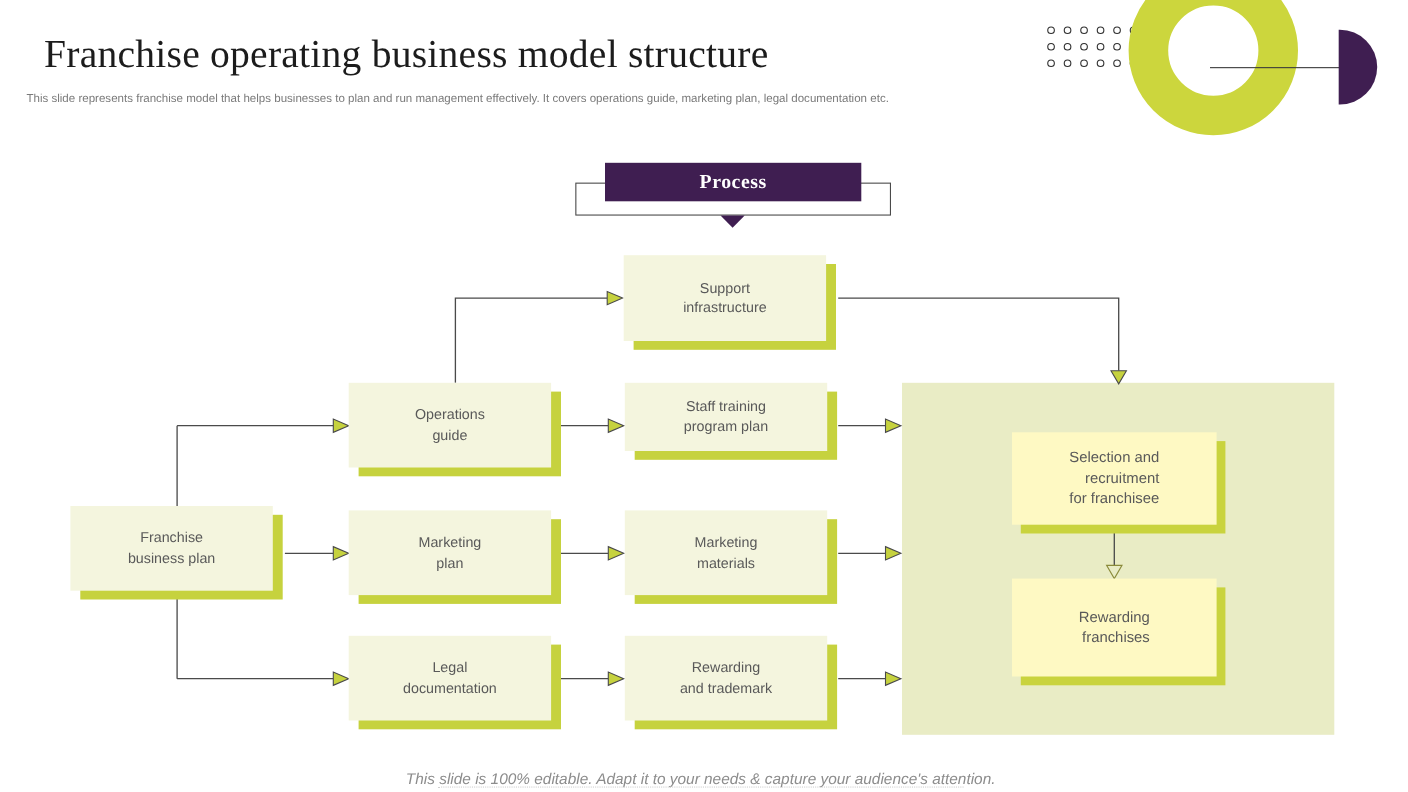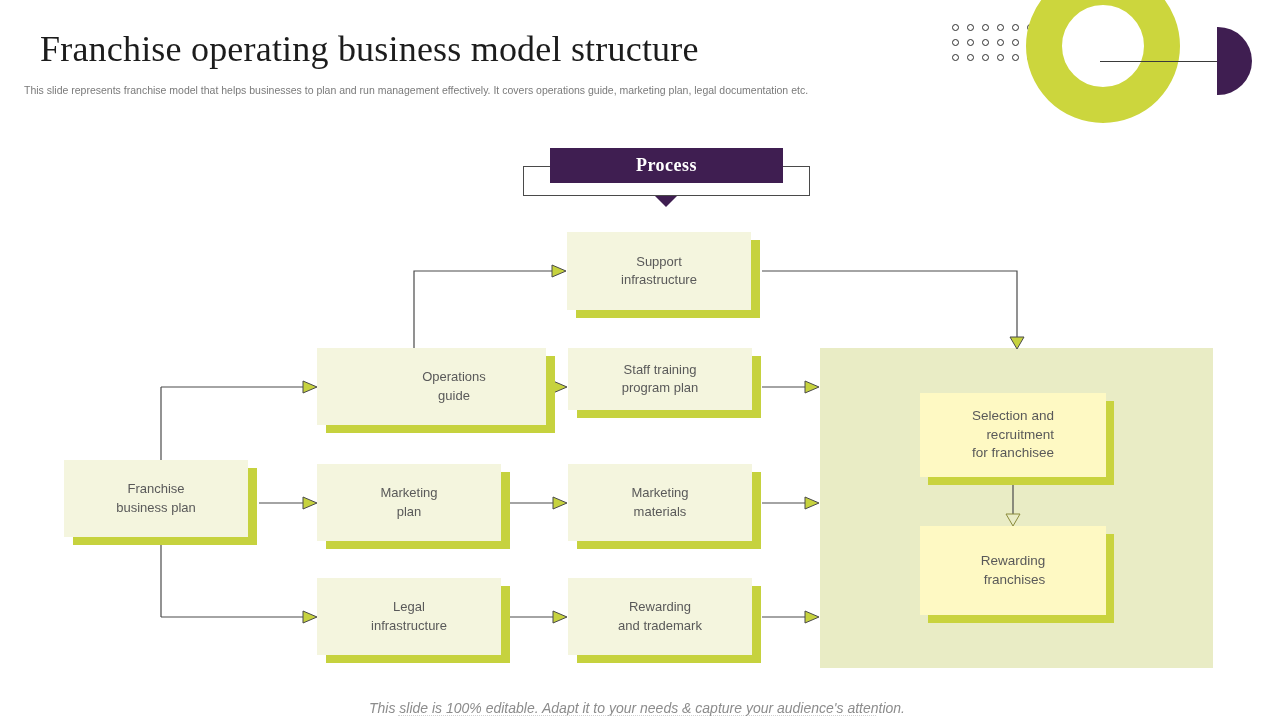--- a/index.html
+++ b/index.html
@@ -143,32 +143,32 @@
     <polygon points="553,611 553,623 567,617"></polygon>
     <polygon points="805,611 805,623 819,617"></polygon>
     <polygon points="552,265 552,277 566,271"></polygon>
     <polygon points="1010,337 1024,337 1017,349"></polygon>
     <polygon points="1006,514 1020,514 1013,526" fill="#e9ecc5" stroke="#8a8a3a"></polygon>
   </g>
 </svg>
 
 <div class="fbox" style="left:567px;top:232px;height:78px;">Support
 infrastructure</div>
-<div class="fbox" style="left:317px;top:348px;height:77px;padding-left:45px;">Operations
+<div class="fbox" style="left:317px;top:348px;height:77px;">Operations
 guide</div>
 <div class="fbox" style="left:568px;top:348px;height:62px;">Staff training
 program plan</div>
 <div class="fbox" style="left:64px;top:460px;height:77px;">Franchise
 business plan</div>
 <div class="fbox" style="left:317px;top:464px;height:77px;">Marketing
 plan</div>
 <div class="fbox" style="left:568px;top:464px;height:77px;">Marketing
 materials</div>
 <div class="fbox" style="left:317px;top:578px;height:77px;">Legal
-infrastructure</div>
+documentation</div>
 <div class="fbox" style="left:568px;top:578px;height:77px;">Rewarding
 and trademark</div>
 
 <div class="pbox" style="left:920px;top:393px;height:84px;">Selection and
 recruitment
 for franchisee</div>
 <div class="pbox" style="left:920px;top:526px;height:89px;">Rewarding
 franchises</div>
 
 <div class="footer-note">This slide is 100% editable. Adapt it to your needs &amp; capture your audience's attention.</div>

